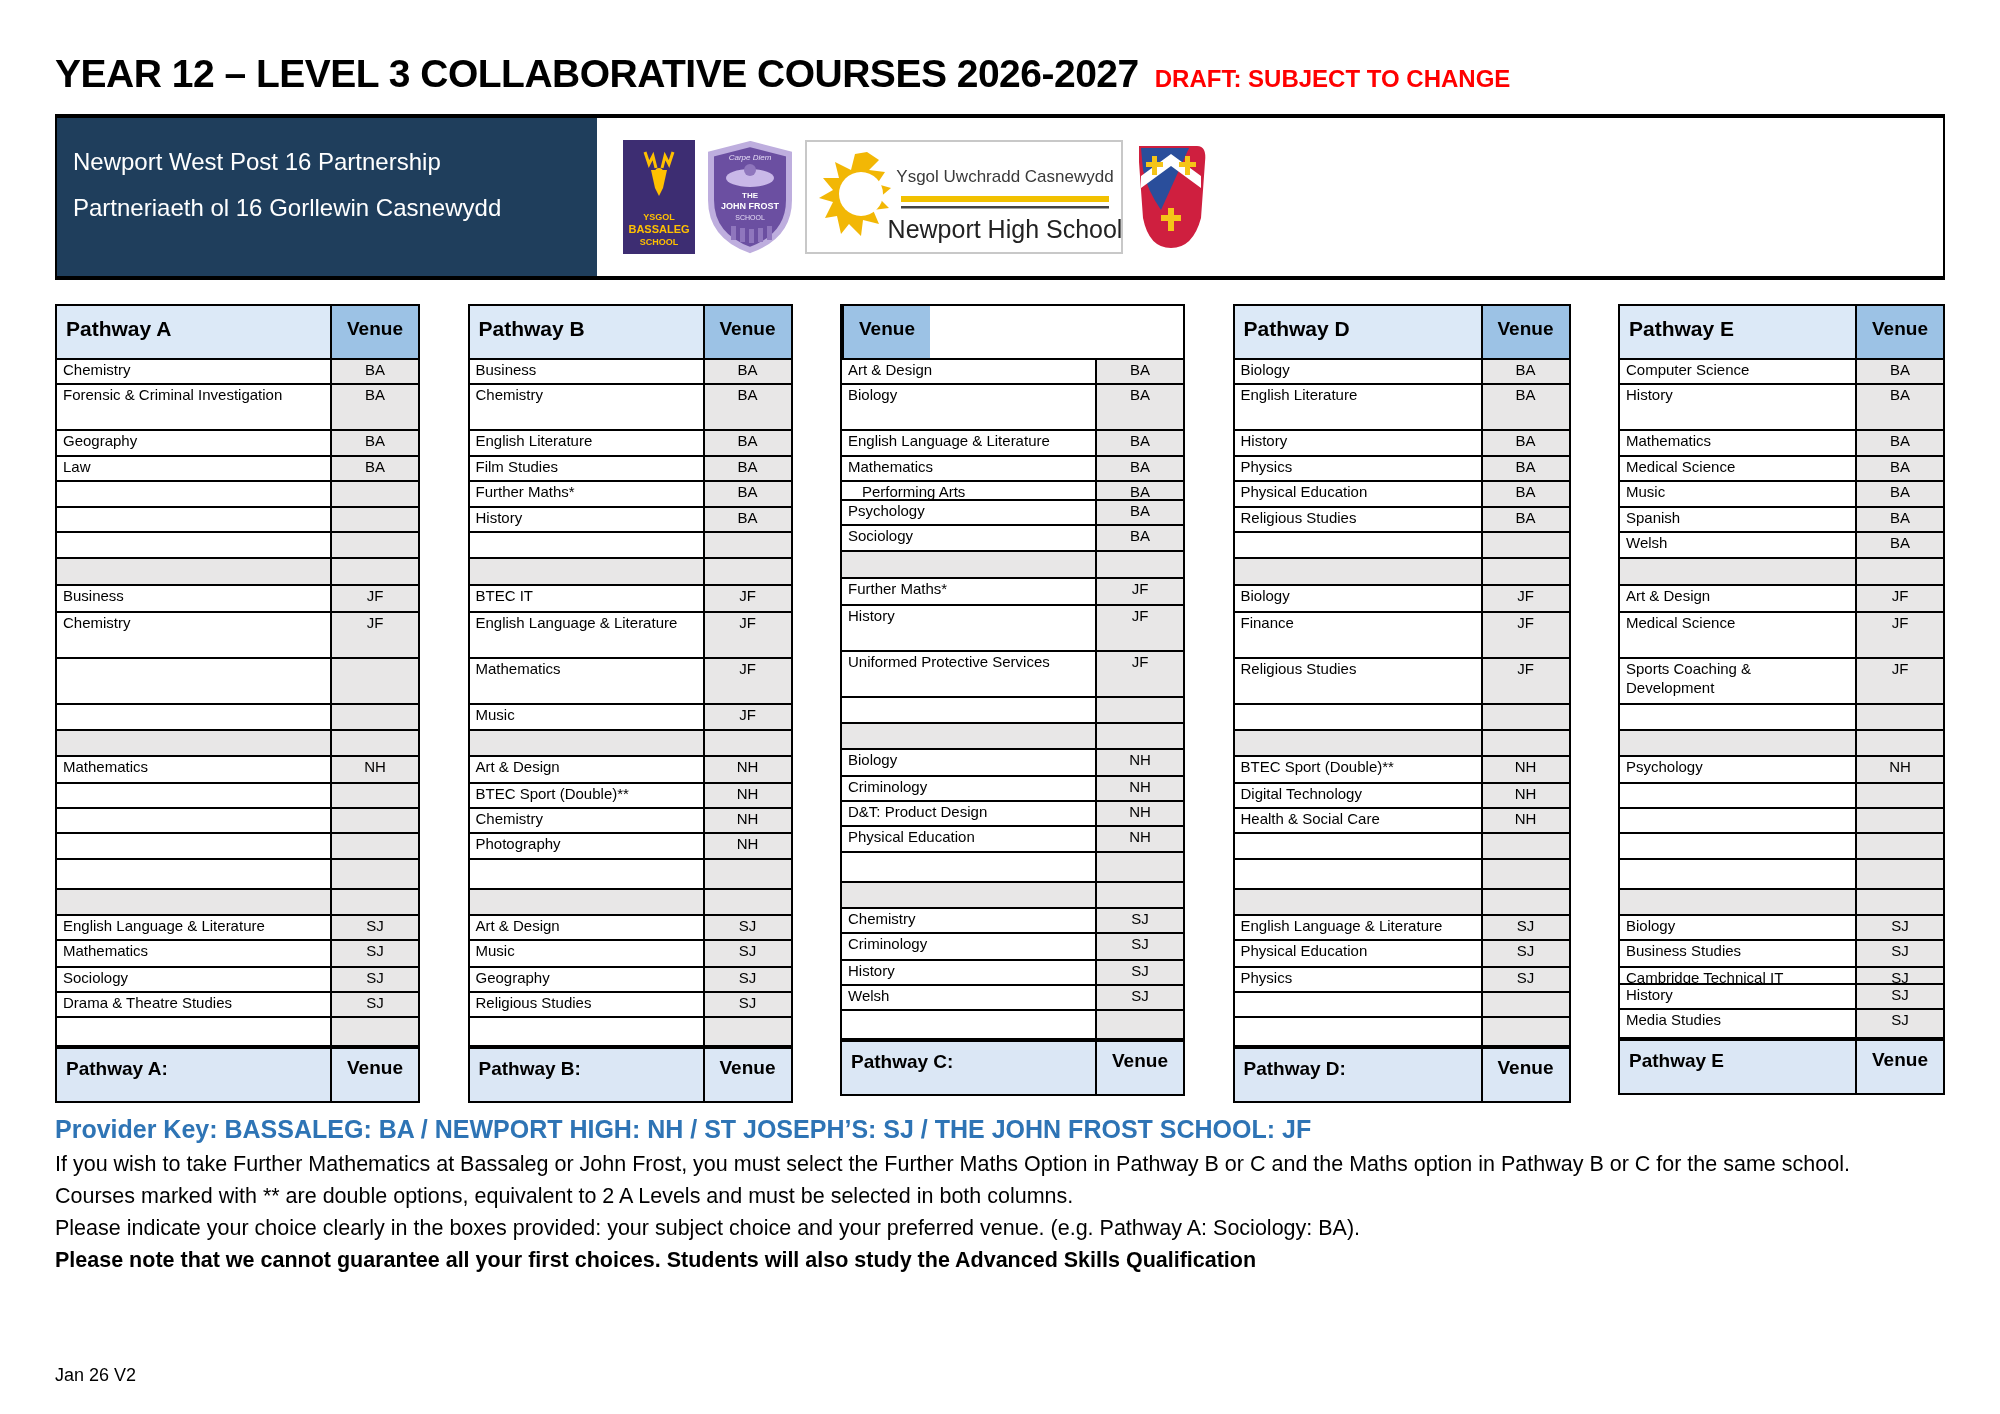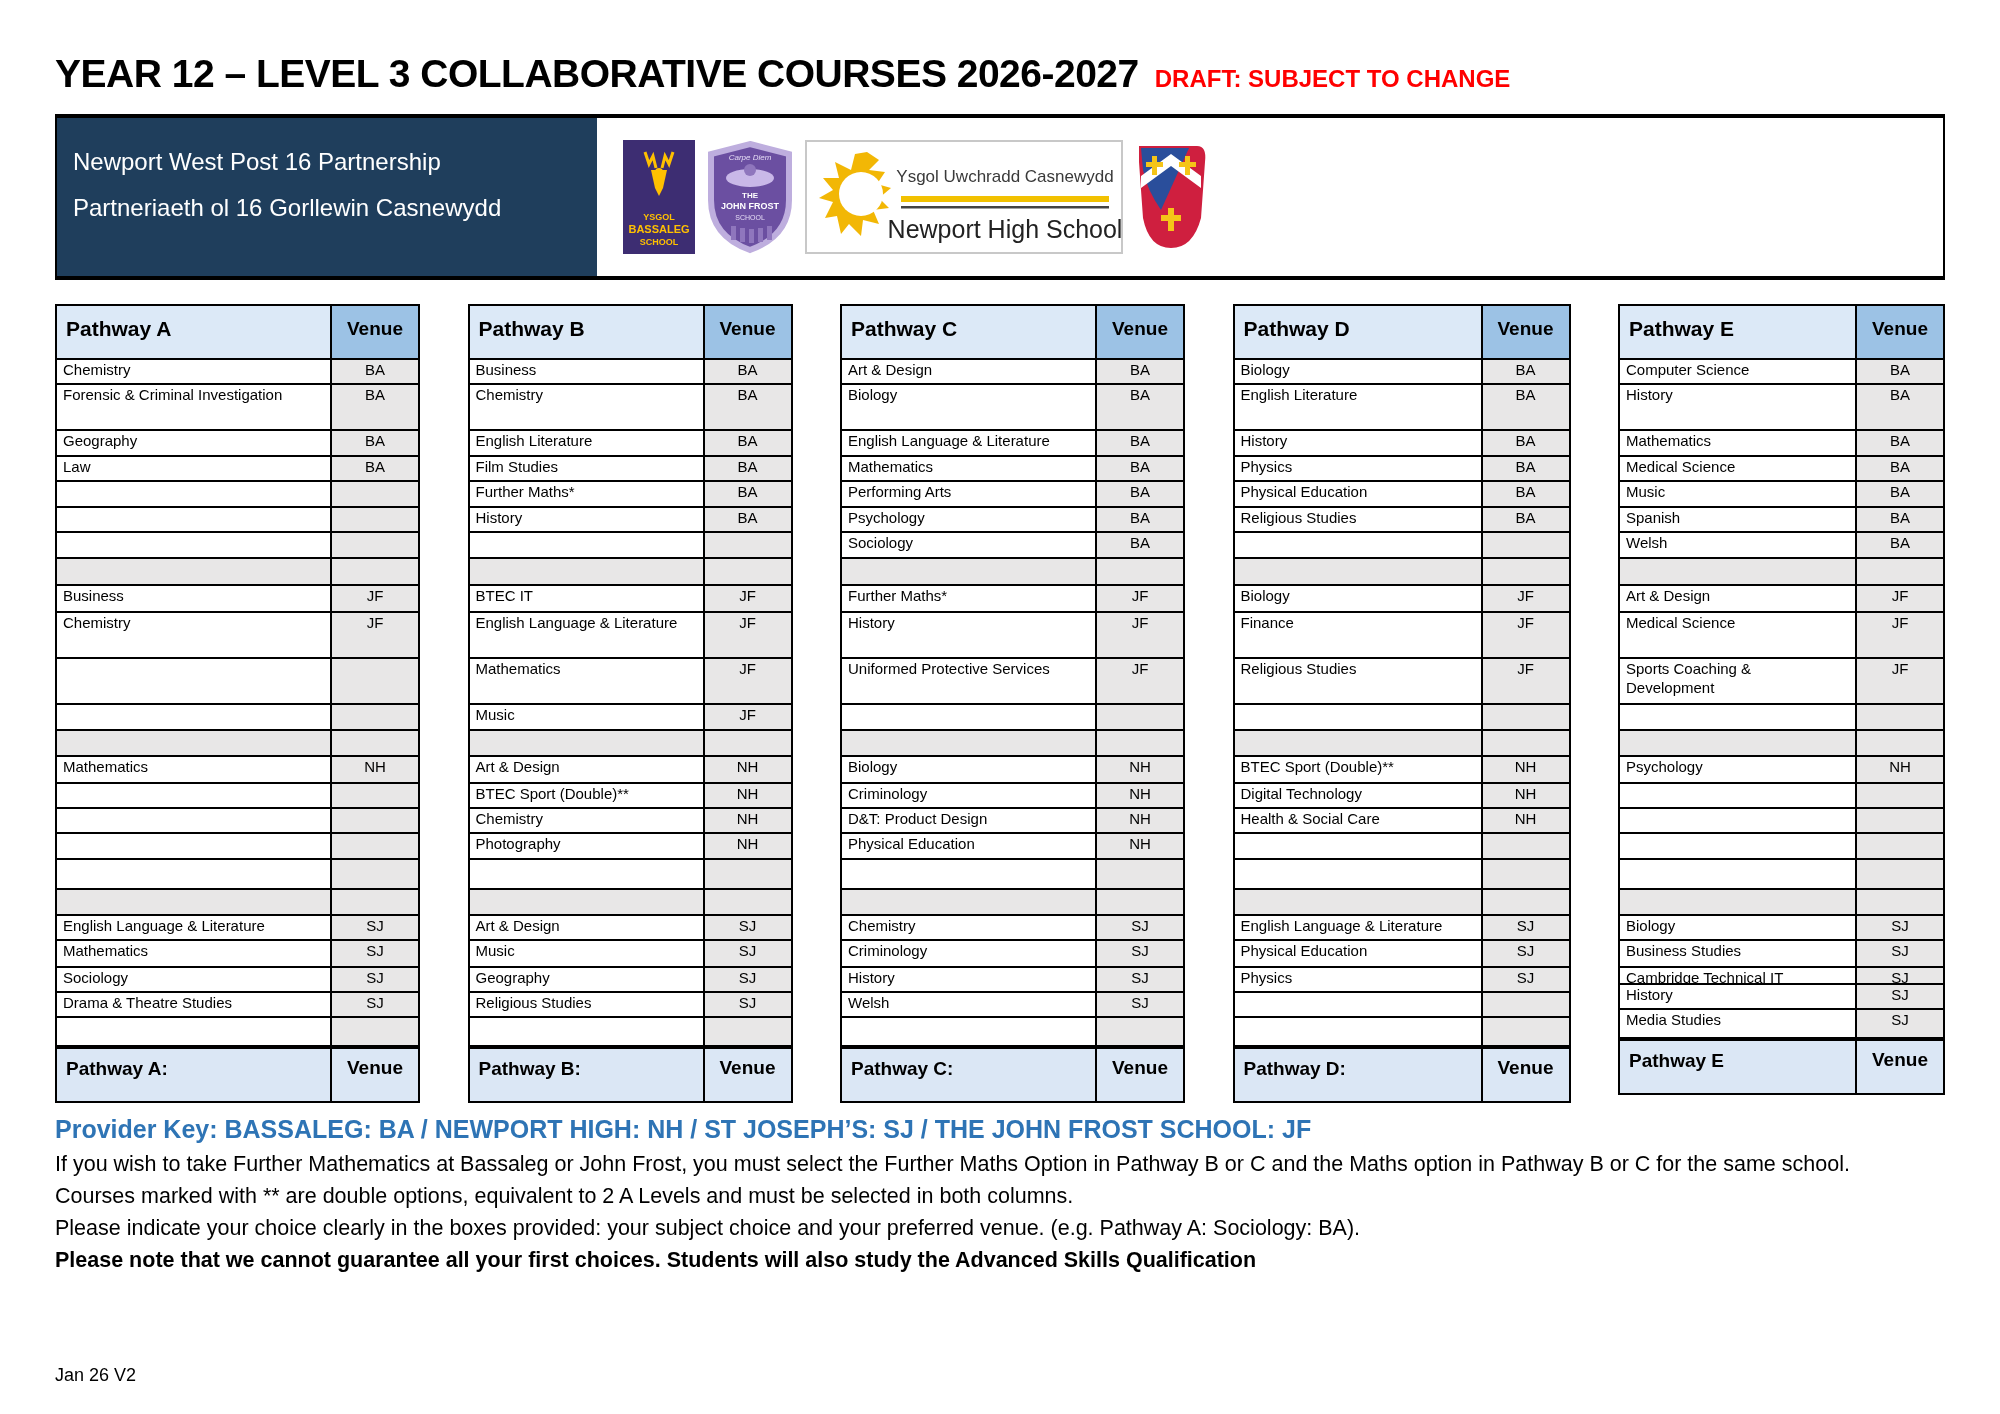--- a/index.html
+++ b/index.html
@@ -327,40 +327,39 @@
           <div class="course"></div>
           <div class="venue"></div>
         </div>
         <div class="prow foot">
           <div class="course">Pathway B:</div>
           <div class="venue">Venue</div>
         </div>
       </div>
       <div class="ptable" style="width: 345px;">
         <div class="prow head">
-          <div class="course">Pathway C</div>
           <div class="venue">Venue</div>
         </div>
         <div class="prow" style="height: 25px;">
           <div class="course">Art &amp; Design</div>
           <div class="venue">BA</div>
         </div>
         <div class="prow" style="height: 46px;">
           <div class="course">Biology</div>
           <div class="venue">BA</div>
         </div>
         <div class="prow" style="height: 26px;">
           <div class="course">English Language &amp; Literature</div>
           <div class="venue">BA</div>
         </div>
         <div class="prow" style="height: 25px;">
           <div class="course">Mathematics</div>
           <div class="venue">BA</div>
         </div>
-        <div class="prow" style="height: 26px;">
+        <div class="prow" style="height: 19px; padding-left: 14px;">
           <div class="course">Performing Arts</div>
           <div class="venue">BA</div>
         </div>
         <div class="prow" style="height: 25px;">
           <div class="course">Psychology</div>
           <div class="venue">BA</div>
         </div>
         <div class="prow" style="height: 26px;">
           <div class="course">Sociology</div>
           <div class="venue">BA</div>

